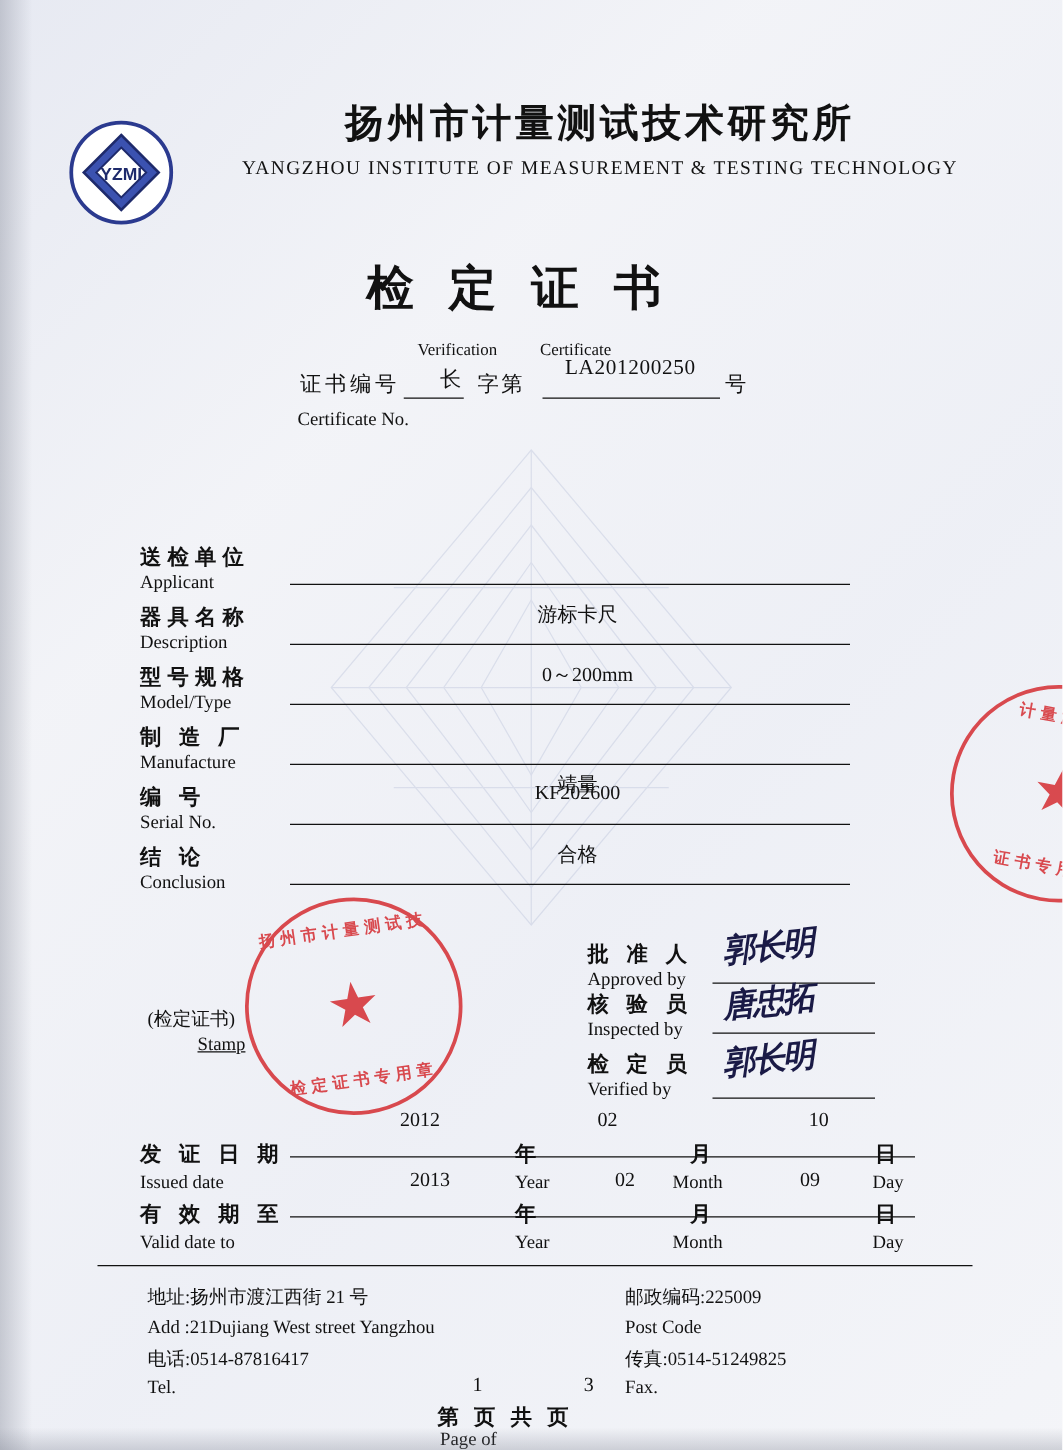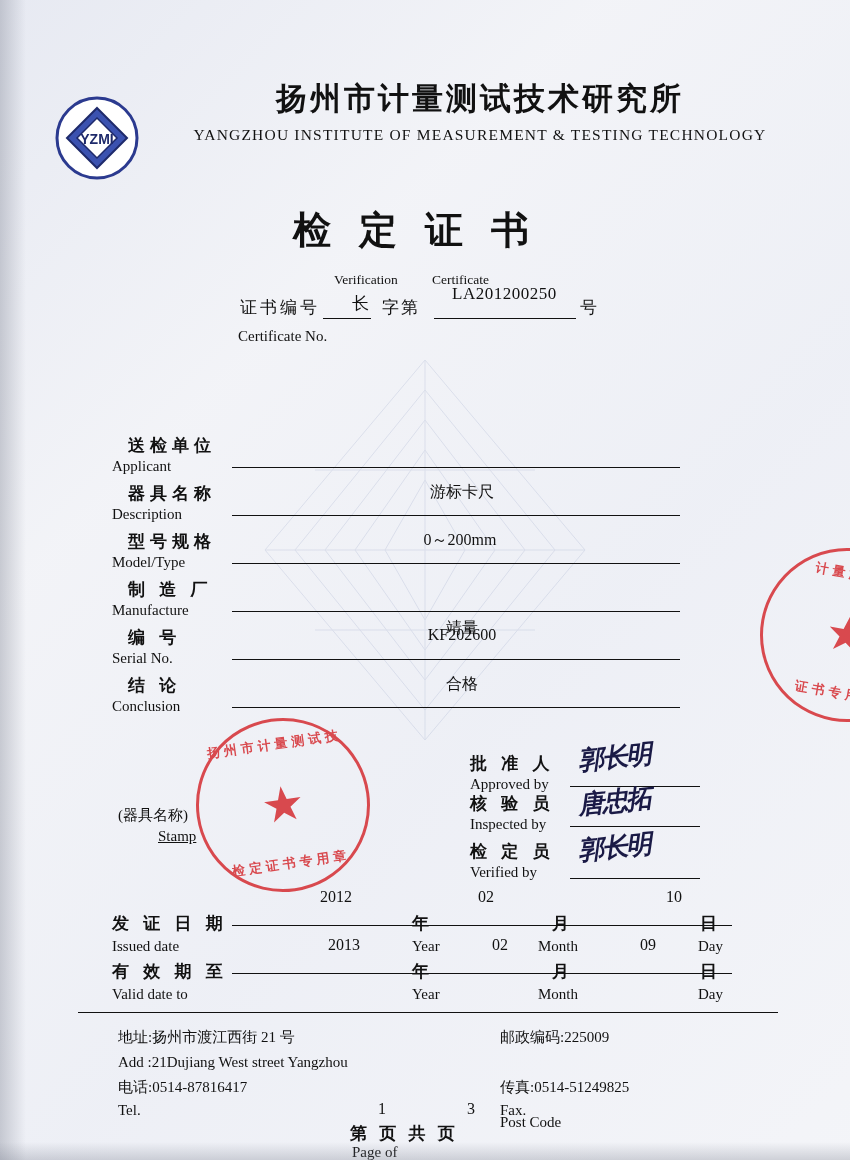--- a/index.html
+++ b/index.html
@@ -116,21 +116,20 @@
   #rule-b { left: 434px; top: 318px; width: 142px; }
 
   
   .field-cn {
     position: absolute;
     font-size: 17px;
     font-weight: bold;
     color: #111;
     letter-spacing: 5px;
     font-family: "Liberation Serif", serif;
-    margin-left: 16px;
   }
   .field-en {
     position: absolute;
     font-size: 15px;
     color: #111;
   }
   .field-val {
     position: absolute;
     width: 460px;
     text-align: center;
@@ -281,39 +280,39 @@
   <div class="field-en" style="left:112px; top:458px;">Applicant</div>
   <div class="field-rule" style="top:467px;"></div>
 
   <div class="field-cn" style="left:112px; top:482px;">器具名称</div>
   <div class="field-en" style="left:112px; top:506px;">Description</div>
   <div class="field-val" style="left:232px; top:482px;">游标卡尺</div>
   <div class="field-rule" style="top:515px;"></div>
 
   <div class="field-cn" style="left:112px; top:530px;">型号规格</div>
   <div class="field-en" style="left:112px; top:554px;">Model/Type</div>
-  <div class="field-val" style="left:230px; top:530px;">0～200mm</div>
+  <div class="field-val" style="left:240px; top:530px;">0～200mm</div>
   <div class="field-rule" style="top:563px;"></div>
 
   <div class="field-cn" style="left:112px; top:578px;">制 造 厂</div>
   <div class="field-en" style="left:112px; top:602px;">Manufacture</div>
   <div class="field-val" style="left:232px; top:578px;margin-top:40px;">靖量</div>
   <div class="field-rule" style="top:611px;"></div>
 
   <div class="field-cn" style="left:112px; top:626px;">编   号</div>
   <div class="field-en" style="left:112px; top:650px;">Serial  No.</div>
   <div class="field-val" style="left:232px; top:626px;">KF202600</div>
   <div class="field-rule" style="top:659px;"></div>
 
   <div class="field-cn" style="left:112px; top:674px;">结   论</div>
   <div class="field-en" style="left:112px; top:698px;">Conclusion</div>
   <div class="field-val" style="left:232px; top:674px;">合格</div>
   <div class="field-rule" style="top:707px;"></div>
 
-  <div id="stamp-cn">(器具名称)</div>
+  <div id="stamp-cn">(检定证书)</div>
   <div id="stamp-en">Stamp</div>
 
   <div class="seal" id="seal-main">
     <div class="seal-arc-top">扬州市计量测试技</div>
     <div class="seal-star">★</div>
     <div class="seal-arc-bottom">检定证书专用章</div>
   </div>
   <div class="seal" id="seal-edge">
     <div class="seal-arc-top">计量测试技</div>
     <div class="seal-star">★</div>
@@ -330,21 +329,21 @@
   <div class="sig-hand" style="left:578px; top:784px;">唐忠拓</div>
   <div class="sig-rule" style="top:826px;"></div>
 
   <div class="sig-cn" style="left:470px; top:840px;">检 定 员</div>
   <div class="sig-en" style="left:470px; top:864px;">Verified  by</div>
   <div class="sig-hand" style="left:578px; top:830px;">郭长明</div>
   <div class="sig-rule" style="top:878px;"></div>
 
   <div class="date-val" style="left:320px; top:888px;">2012</div>
   <div class="date-val" style="left:478px; top:888px;">02</div>
-  <div class="date-val" style="left:666px; top:888px;">10</div>
+  <div class="date-val" style="left:647px; top:888px;">10</div>
 
   <div class="date-cn" style="left:112px; top:912px;">发 证 日 期</div>
   <div class="date-en" style="left:112px; top:938px;">Issued   date</div>
   <div class="date-unit-cn" style="left:412px; top:912px;">年</div>
   <div class="date-unit-cn" style="left:552px; top:912px;">月</div>
   <div class="date-unit-cn" style="left:700px; top:912px;">日</div>
   <div id="date-rule-1"></div>
 
   <div class="date-val" style="left:328px; top:936px;">2013</div>
   <div class="date-val" style="left:492px; top:936px;">02</div>
@@ -362,21 +361,21 @@
   <div class="date-unit-en" style="left:538px; top:986px;">Month</div>
   <div class="date-unit-en" style="left:698px; top:986px;">Day</div>
   <div id="date-rule-2"></div>
 
   <div id="footer-sep"></div>
   <div class="foot-txt" style="left:118px; top:1028px;">地址:扬州市渡江西街 21 号</div>
   <div class="foot-txt" style="left:118px; top:1054px;">Add :21Dujiang  West street   Yangzhou</div>
   <div class="foot-txt" style="left:118px; top:1078px;">电话:0514-87816417</div>
   <div class="foot-txt" style="left:118px; top:1102px;">Tel.</div>
   <div class="foot-txt" style="left:500px; top:1028px;">邮政编码:225009</div>
-  <div class="foot-txt" style="left:500px; top:1114px;">Post Code</div>
+  <div class="foot-txt" style="left:500px; top:1054px;">Post Code</div>
   <div class="foot-txt" style="left:500px; top:1078px;">传真:0514-51249825</div>
   <div class="foot-txt" style="left:500px; top:1102px;">Fax.</div>
 
   <div id="page-num-1">1</div>
   <div id="page-num-2">3</div>
   <div id="page-line-cn">第 页 共 页</div>
   <div id="page-line-en">Page      of</div>
 
   <div class="edge-shadow-left"></div>
   <div class="edge-shadow-bottom"></div>

